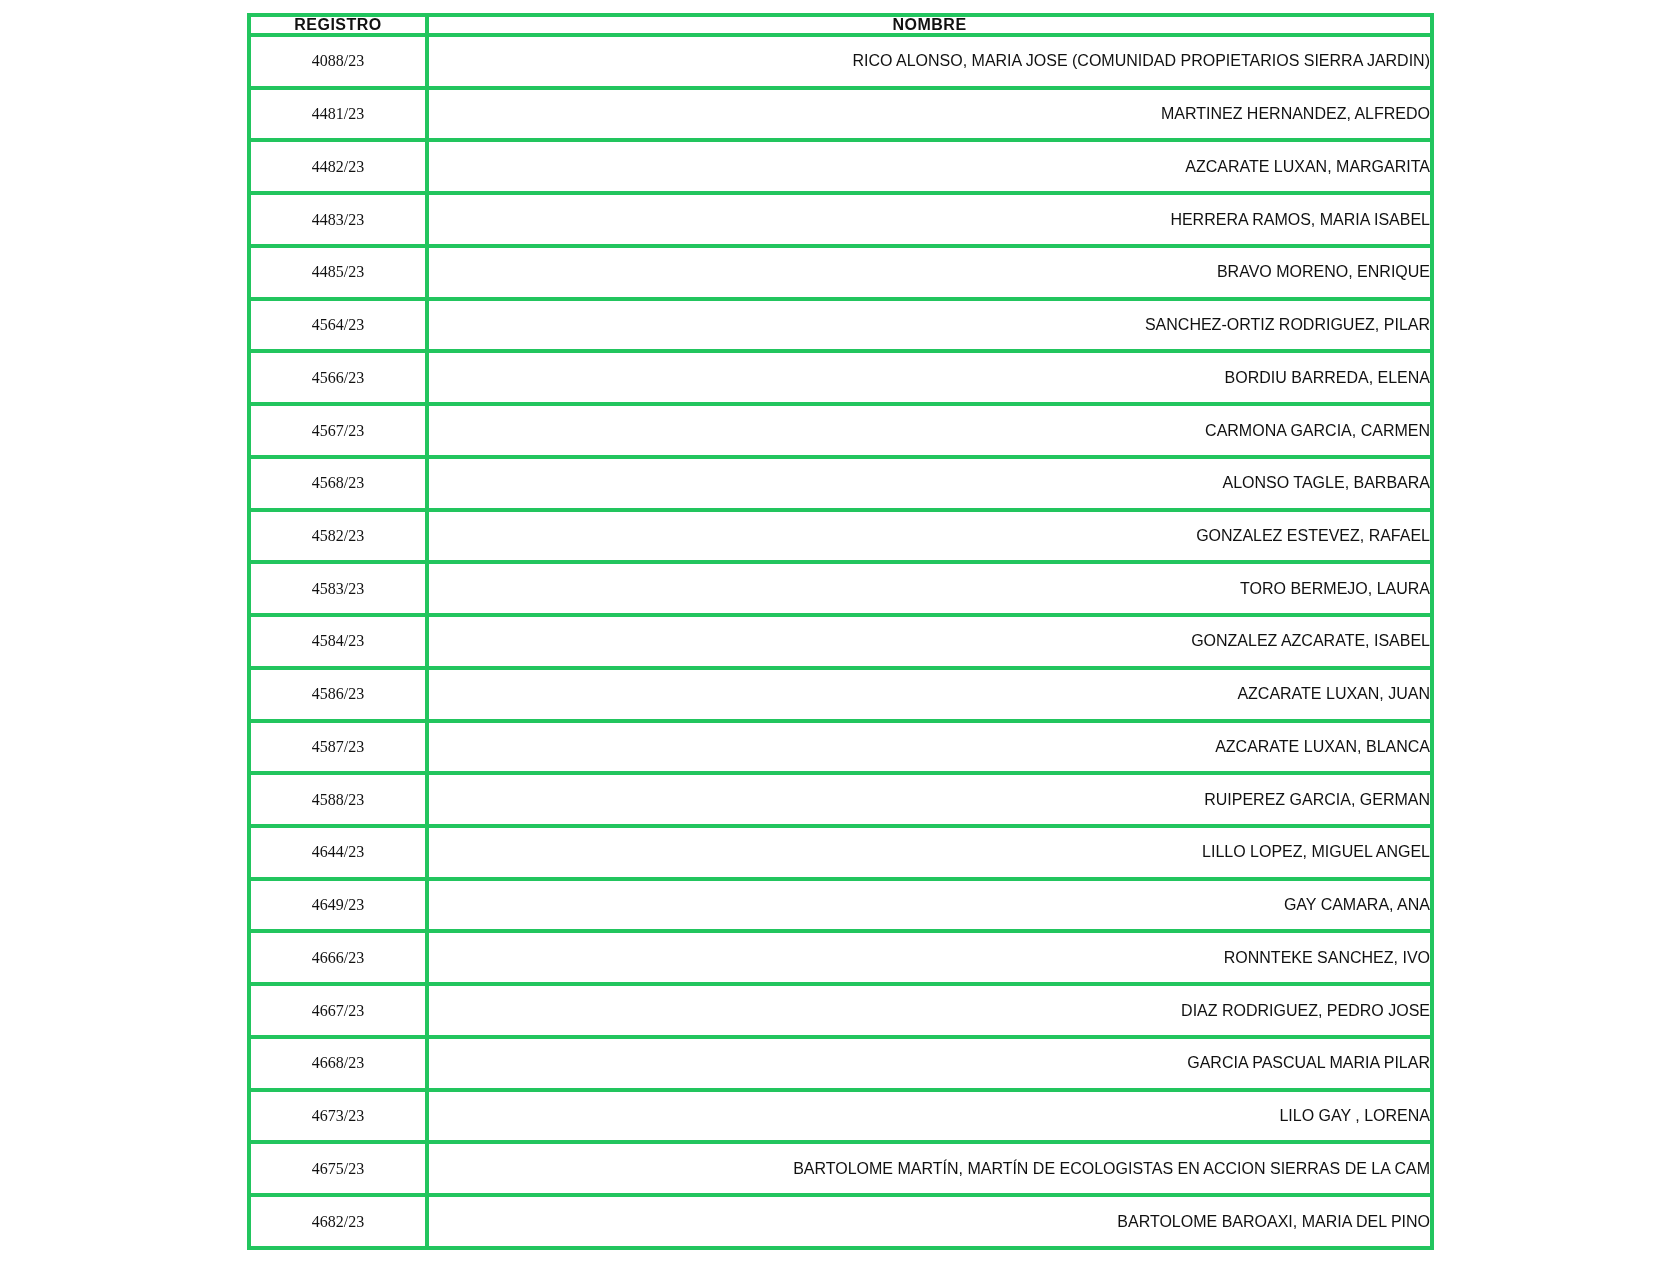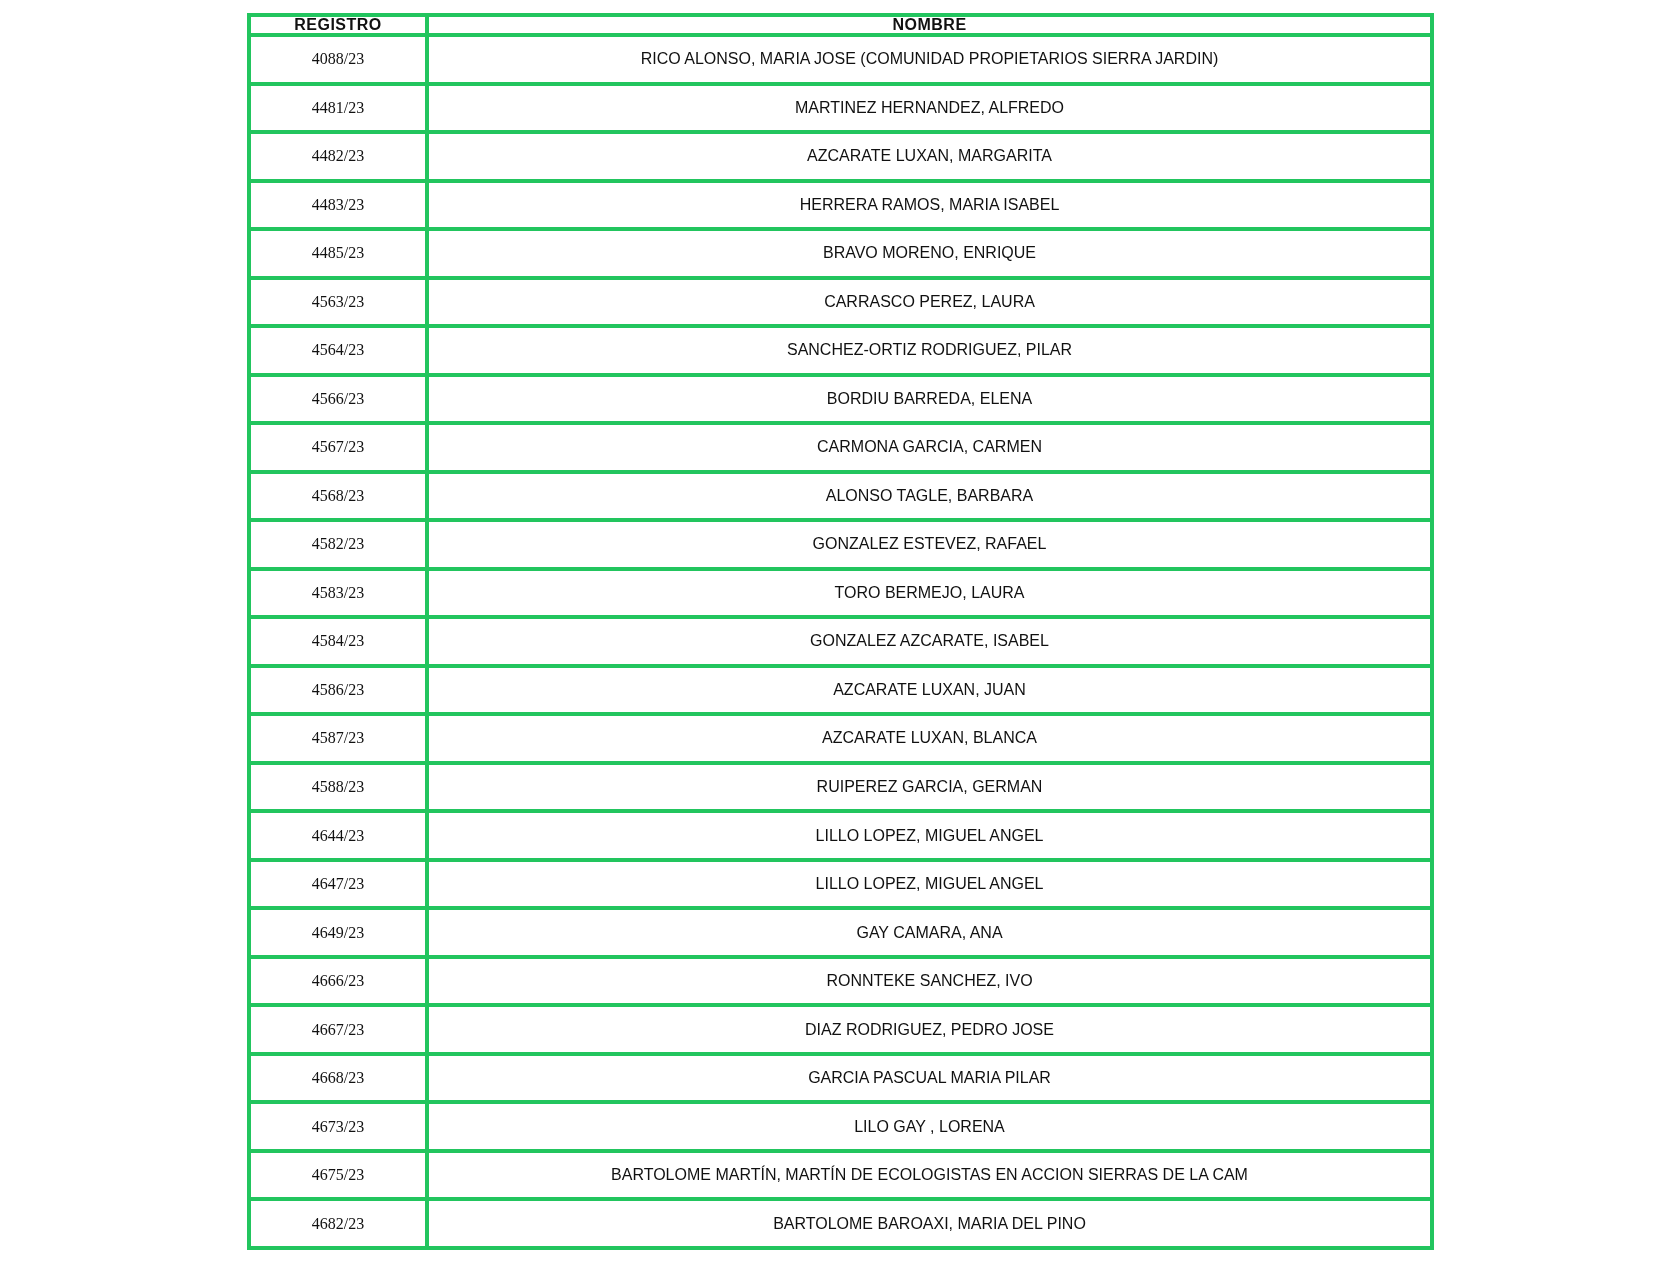--- a/index.html
+++ b/index.html
@@ -39,21 +39,21 @@
     text-align: center;
     letter-spacing: 0.5px;
   }
   col.col-registro { width: 178px; }
   col.col-nombre   { width: 1005px; }
   td.cell-registro {
     text-align: center;
     font-family: Liberation Serif, serif;
   }
   td.cell-nombre {
-    text-align: center;
+    text-align: right;
     padding-left: 15px;
   }
 </style>
 </head>
 <body>
 
 <div class="page">
   <table class="registry">
     <colgroup>
       <col class="col-registro">
@@ -86,24 +86,20 @@
           <td class="cell-registro">4483/23</td>
           <td class="cell-nombre">HERRERA RAMOS, MARIA ISABEL</td>
         </tr>
 
 
         <tr>
           <td class="cell-registro">4485/23</td>
           <td class="cell-nombre">BRAVO MORENO, ENRIQUE</td>
         </tr>
 
-        <tr>
-          <td class="cell-registro">4563/23</td>
-          <td class="cell-nombre">CARRASCO PEREZ, LAURA</td>
-        </tr>
 
         <tr>
           <td class="cell-registro">4564/23</td>
           <td class="cell-nombre">SANCHEZ-ORTIZ RODRIGUEZ, PILAR</td>
         </tr>
 
         <tr>
           <td class="cell-registro">4566/23</td>
           <td class="cell-nombre">BORDIU BARREDA, ELENA</td>
         </tr>
@@ -148,24 +144,20 @@
           <td class="cell-registro">4588/23</td>
           <td class="cell-nombre">RUIPEREZ GARCIA, GERMAN</td>
         </tr>
 
         <tr>
           <td class="cell-registro">4644/23</td>
           <td class="cell-nombre">LILLO LOPEZ, MIGUEL ANGEL</td>
         </tr>
 
 
-        <tr>
-          <td class="cell-registro">4647/23</td>
-          <td class="cell-nombre">LILLO LOPEZ, MIGUEL ANGEL</td>
-        </tr>
 
         <tr>
           <td class="cell-registro">4649/23</td>
           <td class="cell-nombre">GAY CAMARA, ANA</td>
         </tr>
 
         <tr>
           <td class="cell-registro">4666/23</td>
           <td class="cell-nombre">RONNTEKE SANCHEZ, IVO</td>
         </tr>

